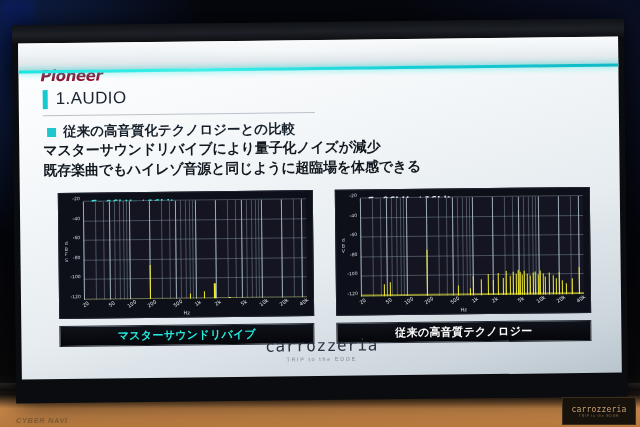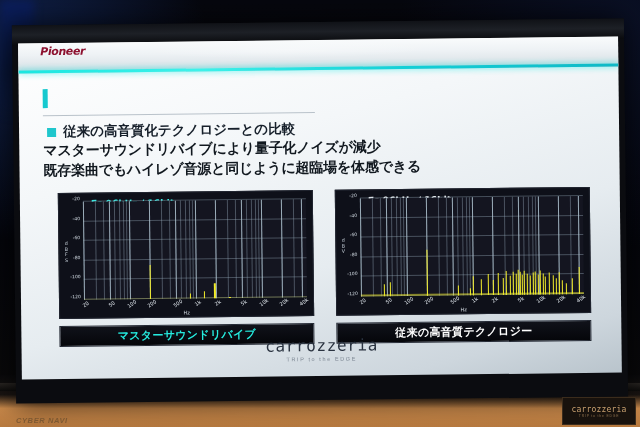--- a/index.html
+++ b/index.html
@@ -44,23 +44,23 @@
   .slide-header{
     position:absolute;left:0;right:0;top:0;height:30px;
     background:linear-gradient(180deg,#f9fbfc 0%,#eef2f5 40%,#dfe6ea 75%,#c9d3da 100%);
   }
   .slide-header:after{
     content:"";position:absolute;left:0;right:0;bottom:0;height:3px;
     background:linear-gradient(90deg,#19e6e0 0%,#3df2ea 30%,#12cfd6 65%,#0fb9c6 100%);
     box-shadow:0 0 6px rgba(40,235,230,.85);
   }
   .pioneer-logo{
-    position:absolute;left:22px;top:2px;
+    position:absolute;left:22px;top:24px;
     font-family:"DejaVu Sans",sans-serif;
-    font-size:11px;font-weight:700;font-style:italic;
+    font-size:15px;font-weight:700;font-style:italic;
     letter-spacing:-.4px;color:#8d1230;
   }
 
   
   .title-row{position:absolute;left:24px;top:46px;display:flex;align-items:center;gap:8px;}
   .title-bar{width:5px;height:19px;background:#16c9cf;}
   .title-text{font-size:17px;color:#1c2430;letter-spacing:.4px;font-weight:400;}
   .title-rule{position:absolute;left:24px;top:72px;width:272px;height:1px;background:#b9c2ca;}
 
   .sub-row{position:absolute;left:28px;top:80px;display:flex;align-items:center;gap:7px;}
@@ -159,20 +159,21 @@
 
   <div class="slide">
 
     <div class="slide-header">
       <div class="pioneer-logo">Pioneer</div>
       <div class="lens-flare"></div>
     </div>
 
     <div class="title-row">
       <div class="title-bar"></div>
+      <div class="title-text">1.AUDIO</div>
     </div>
     <div class="title-rule"></div>
 
     <div class="sub-row">
       <div class="sub-square"></div>
       <div class="sub-text">従来の高音質化テクノロジーとの比較</div>
     </div>
 
     <div class="body-line l1">マスターサウンドリバイブにより量子化ノイズが減少</div>
     <div class="body-line l2">既存楽曲でもハイレゾ音源と同じように超臨場を体感できる</div>

